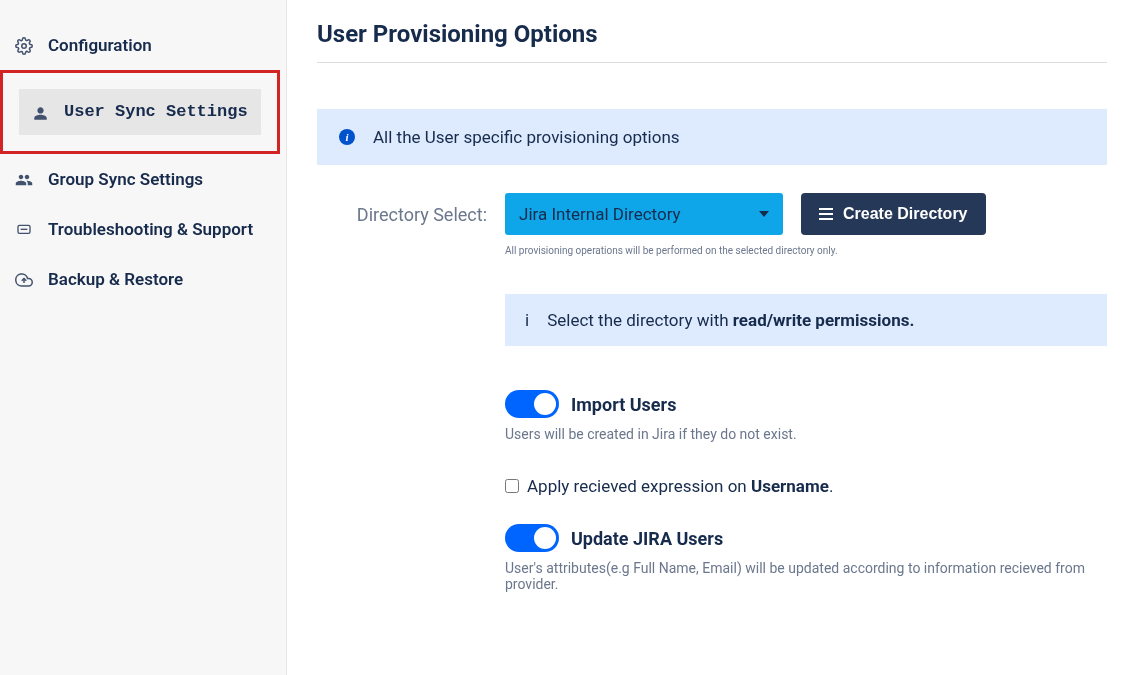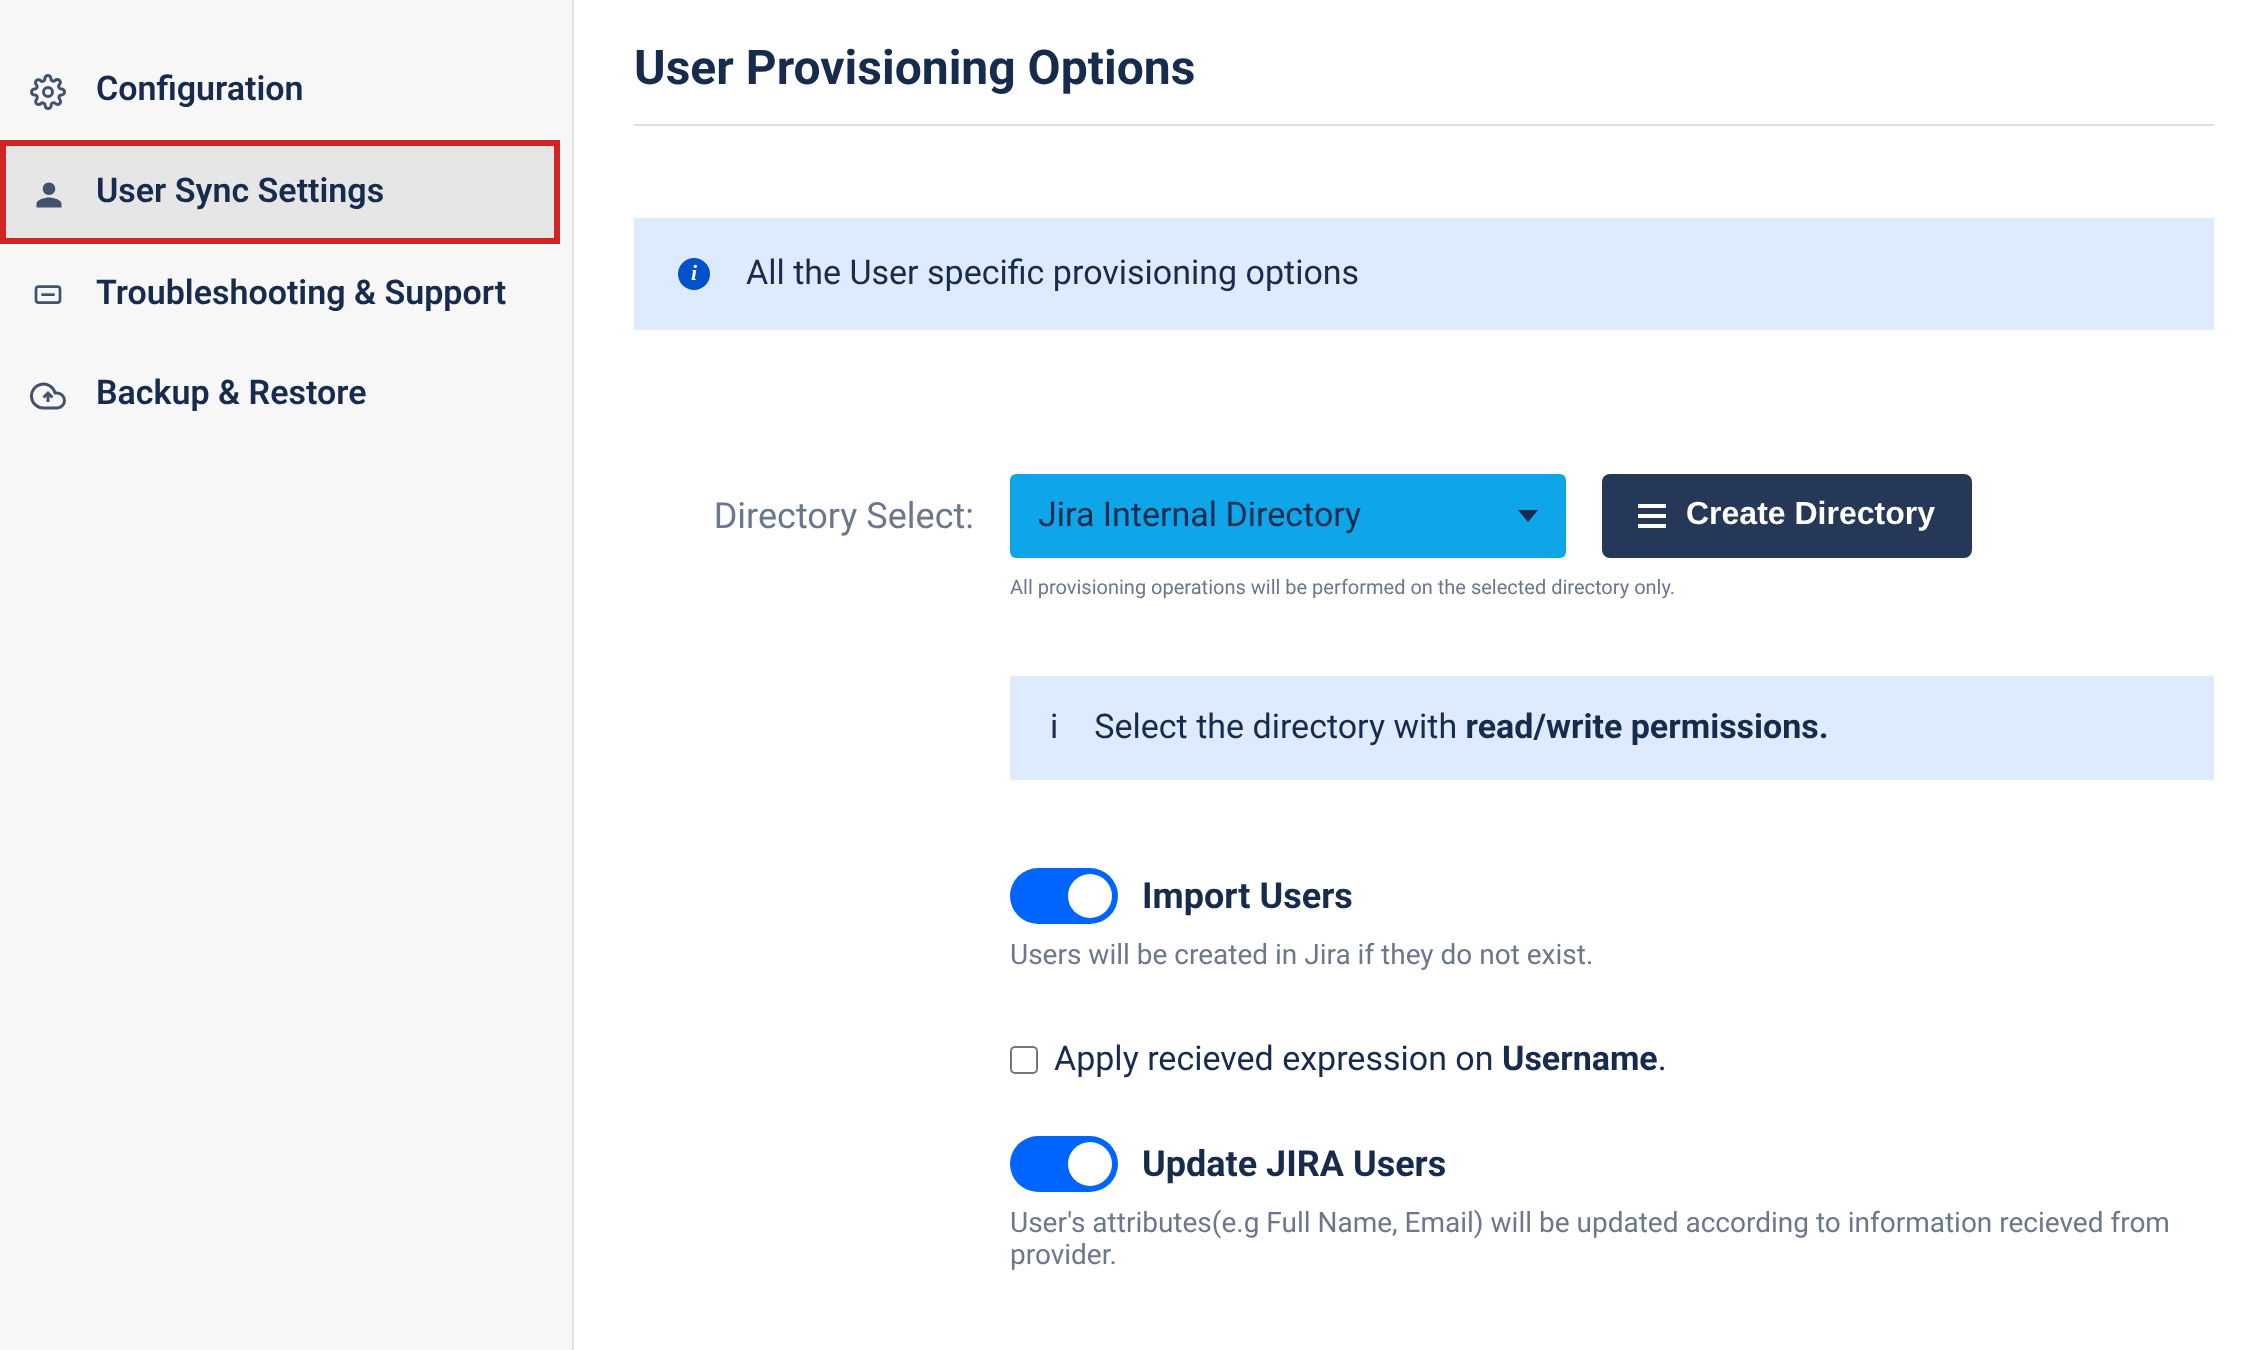--- a/index.html
+++ b/index.html
@@ -41,22 +41,23 @@
     }
     .sidebar-item.active {
       background: #e6e6e6;
     }
     .sidebar-highlight {
       border: 3px solid #d22424;
       margin: 0 6px 0 0;
       padding: 0;
     }
     .sidebar-highlight .sidebar-item {
-      margin: 0;
+      margin: 16px;
       padding: 12px 13px 12px 11px;
+      font-family: Liberation Mono, monospace;
     }
     .sidebar-item.multiline span:last-child { flex: 1; }
     .main {
       flex: 1;
       padding: 20px 0 0 30px;
       overflow: hidden;
     }
     .page-title {
       font-size: 24px;
       font-weight: 700;
@@ -88,21 +89,21 @@
       font-weight: 700;
       display: flex;
       align-items: center;
       justify-content: center;
       font-style: italic;
       font-family: Georgia, serif;
       flex-shrink: 0;
     }
     .form-area {
       margin-left: 30px;
-      margin-top: 72px;
+      margin-top: 28px;
       width: 760px;
     }
     .row-dirselect {
       display: flex;
       align-items: center;
       gap: 18px;
     }
     .dirselect-label {
       font-size: 18px;
       color: #6b778c;
@@ -247,20 +248,28 @@
     <div class="sidebar-item active">
       <span class="icon">
         <svg width="15" height="15" viewBox="0 0 24 24" fill="currentColor">
             <path d="M12 12c2.76 0 5-2.24 5-5s-2.24-5-5-5-5 2.24-5 5 2.24 5 5 5zm0 2c-3.33 0-10 1.67-10 5v3h20v-3c0-3.33-6.67-5-10-5z"></path>
           </svg>
       </span>
       <span>User Sync Settings</span>
     </div>
   </div>
 
+  <div class="sidebar-item">
+    <span class="icon">
+      <svg width="18" height="18" viewBox="0 0 24 24" fill="currentColor">
+          <path d="M16 11c1.66 0 3-1.34 3-3s-1.34-3-3-3-3 1.34-3 3 1.34 3 3 3zm-8 0c1.66 0 3-1.34 3-3S9.66 5 8 5 5 6.34 5 8s1.34 3 3 3zm0 2c-2.33 0-7 1.17-7 3.5V19h14v-2.5c0-2.33-4.67-3.5-7-3.5zm8 0c-.29 0-.62.02-.97.05 1.16.84 1.97 1.97 1.97 3.45V19h6v-2.5c0-2.33-4.67-3.5-7-3.5z"></path>
+        </svg>
+    </span>
+    <span>Group Sync Settings</span>
+  </div>
 
   <div class="sidebar-item multiline">
     <span class="icon">
       <svg width="16" height="16" viewBox="0 0 24 24" fill="none" stroke="currentColor" stroke-width="2">
           <rect x="3" y="5" width="18" height="12" rx="2"></rect>
           <line x1="7" y1="11" x2="17" y2="11"></line>
         </svg>
     </span>
     <span>Troubleshooting &amp; Support</span>
   </div>

